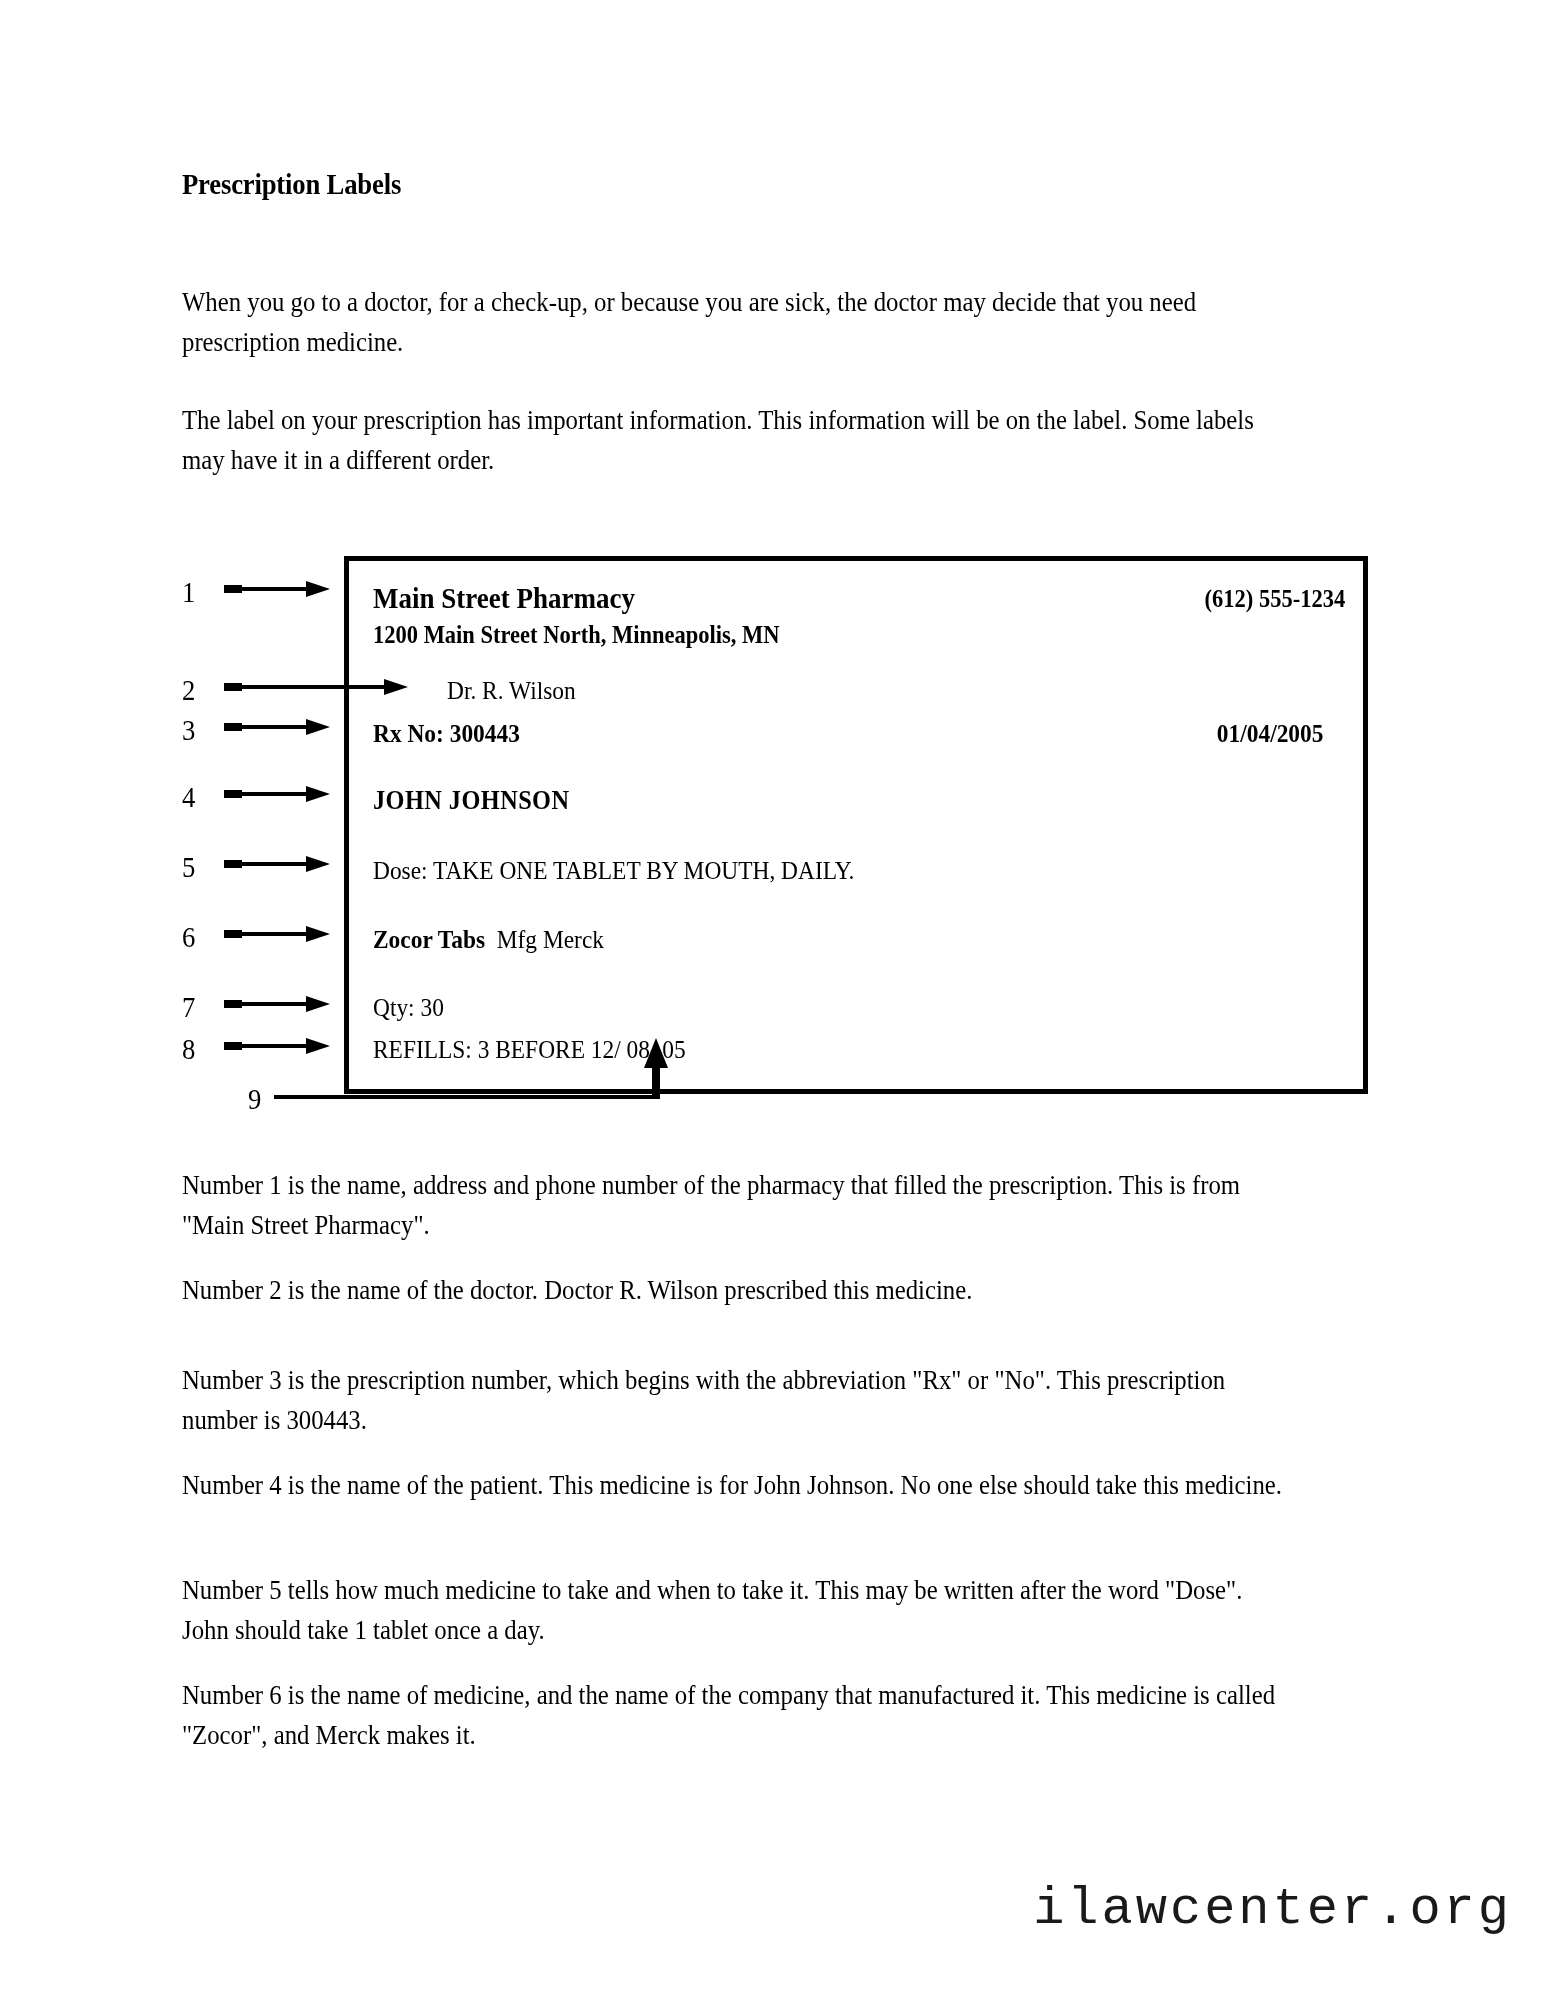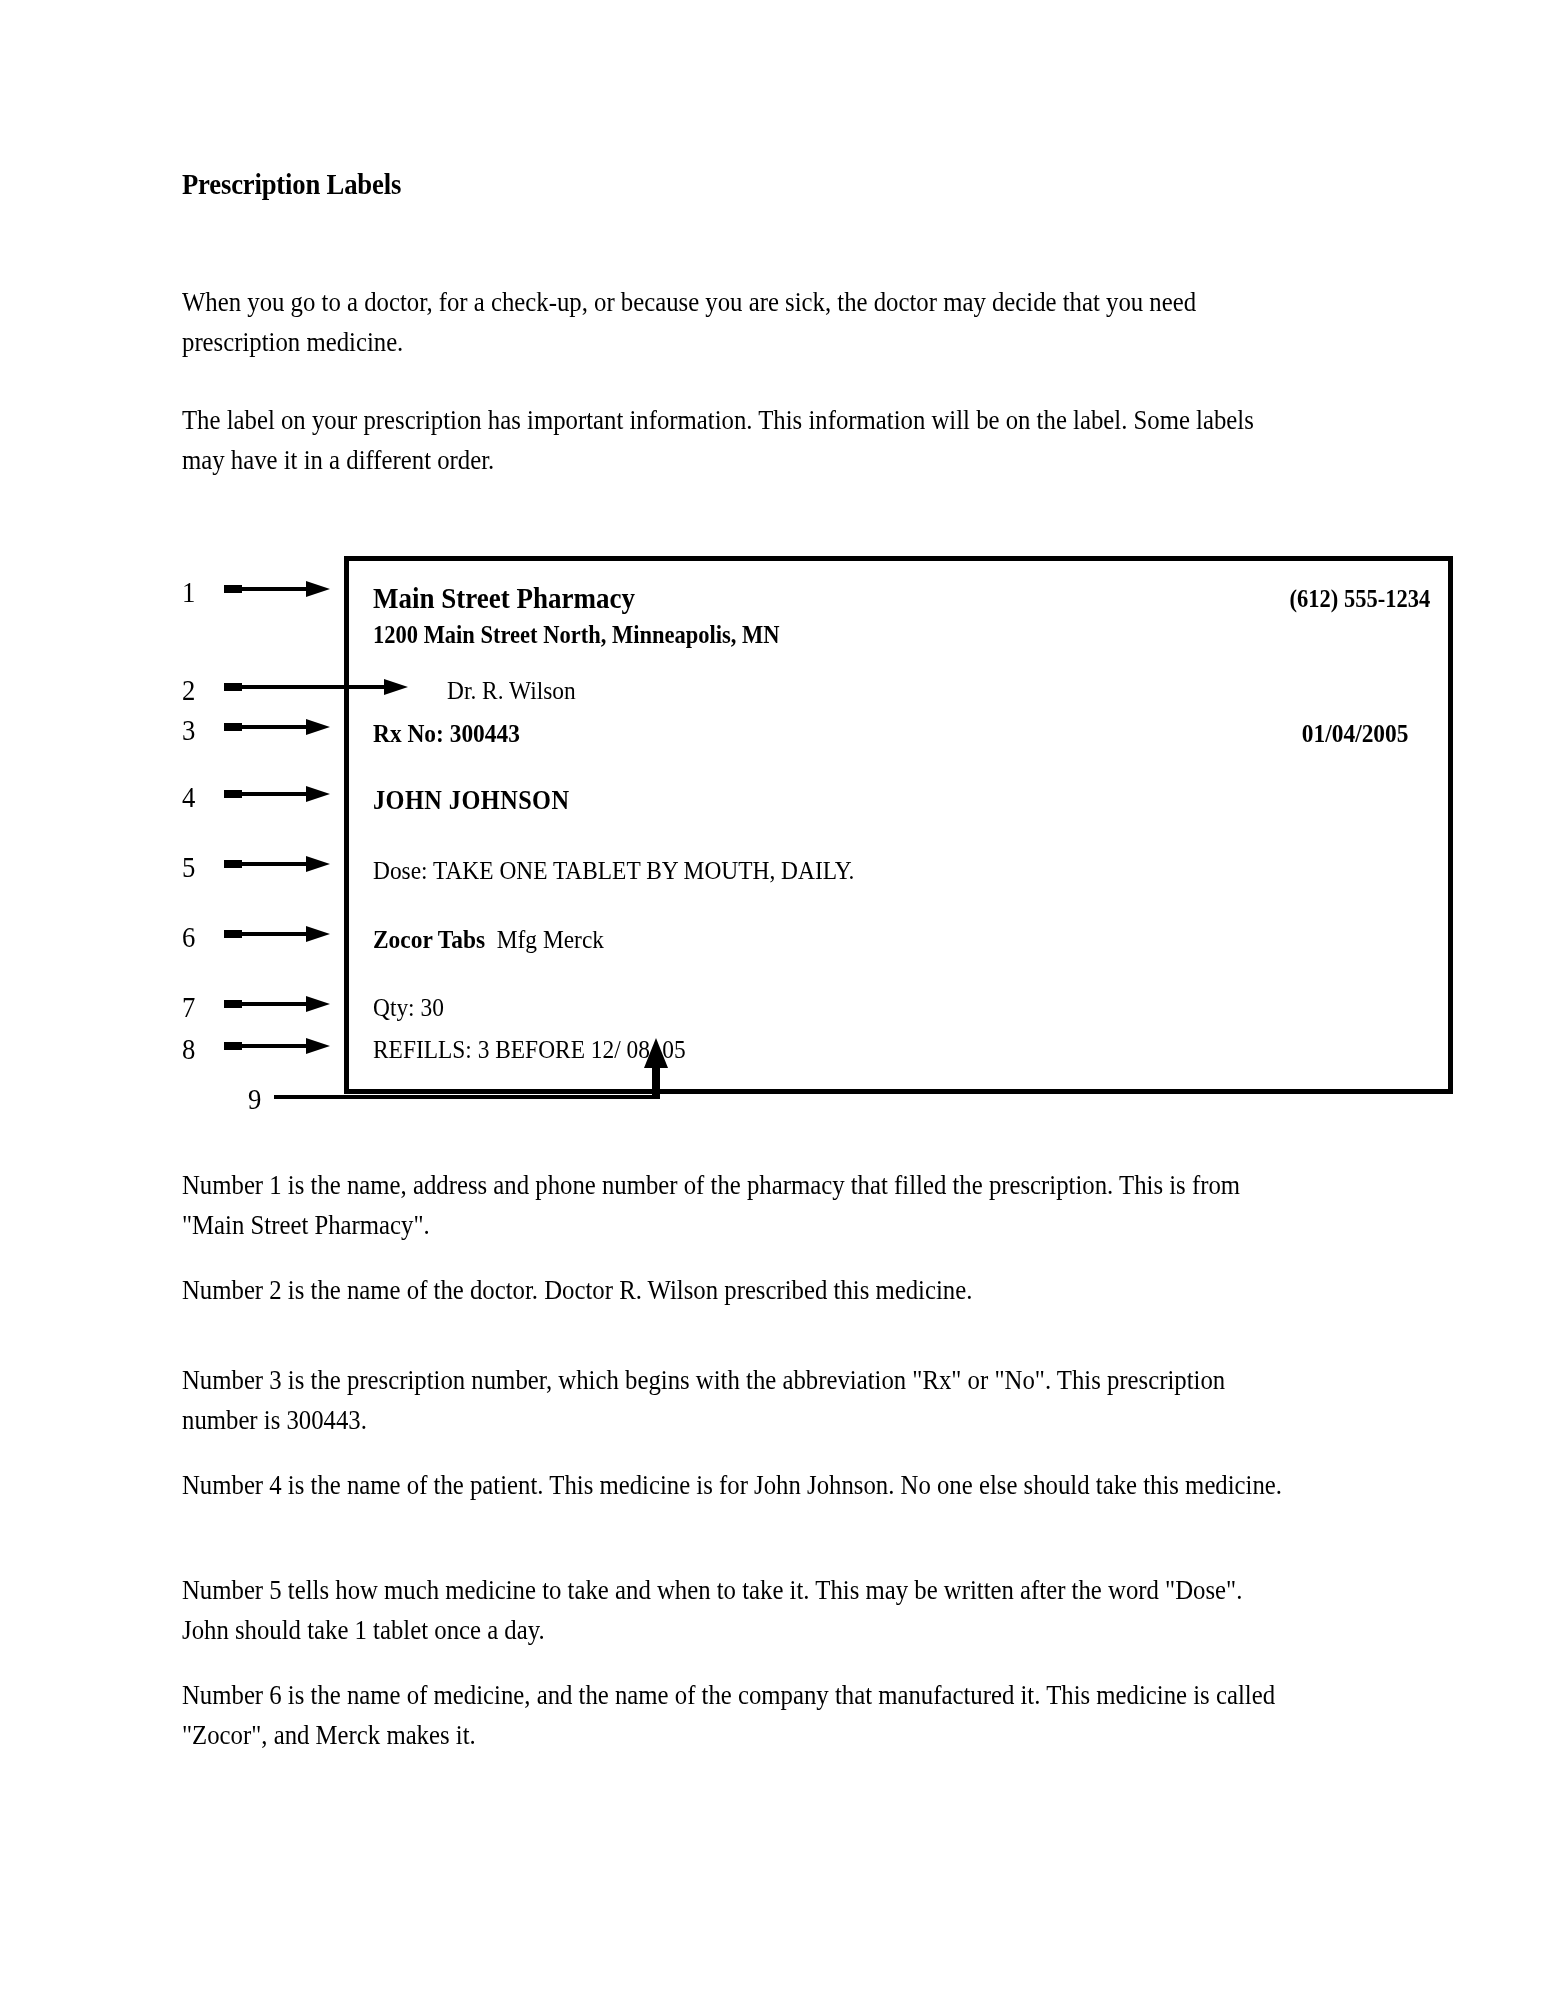--- a/index.html
+++ b/index.html
@@ -53,21 +53,21 @@
   .p-n3 { top: 1360px; width: 1225px; }
   .p-n4 { top: 1465px; width: 1225px; }
   .p-n5 { top: 1570px; width: 1225px; }
   .p-n6 { top: 1675px; width: 1245px; }
 
   
   .label-box {
     position: absolute;
     left: 344px;
     top: 556px;
-    width: 1109px;
+    width: 1024px;
     height: 538px;
     border: 5px solid #000000;
     box-sizing: border-box;
     background: #ffffff;
   }
   .lb-line {
     position: absolute;
     white-space: nowrap;
     transform: scaleX(0.90);
     transform-origin: left top;
@@ -254,14 +254,15 @@
     </svg>
   </div>
 
   <div class="para p-n1">Number 1 is the name, address and phone number of the pharmacy that filled the prescription. This is from "Main Street Pharmacy".</div>
   <div class="para p-n2">Number 2 is the name of the doctor. Doctor R. Wilson prescribed this medicine.</div>
   <div class="para p-n3">Number 3 is the prescription number, which begins with the abbreviation "Rx" or "No".  This prescription number is 300443.</div>
   <div class="para p-n4">Number 4 is the name of the patient. This medicine is for John Johnson. No one else should take this medicine.</div>
   <div class="para p-n5">Number 5 tells how much medicine to take and when to take it.  This may be written after the word "Dose".  John should take 1 tablet once a day.</div>
   <div class="para p-n6">Number 6 is the name of medicine, and the name of the company that manufactured it. This medicine is called "Zocor", and Merck makes it.</div>
 
+  <div style="position:absolute; right:42px; top:1880px; font-family:'Liberation Mono','DejaVu Sans Mono',monospace; font-size:52px; letter-spacing:3px; color:#1a1a1a;">ilawcenter.org</div>
 
 </div>
 
 </body></html>

